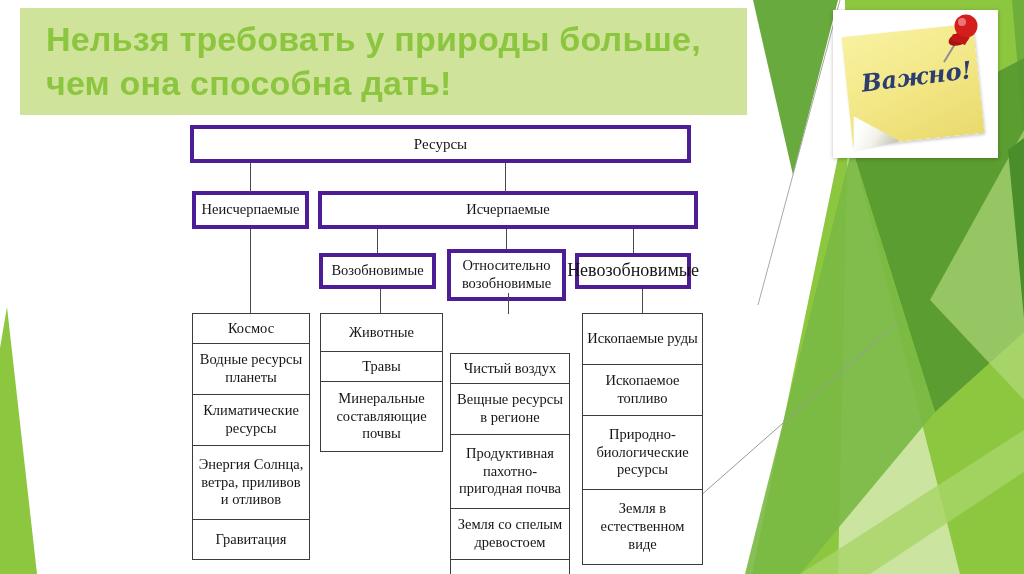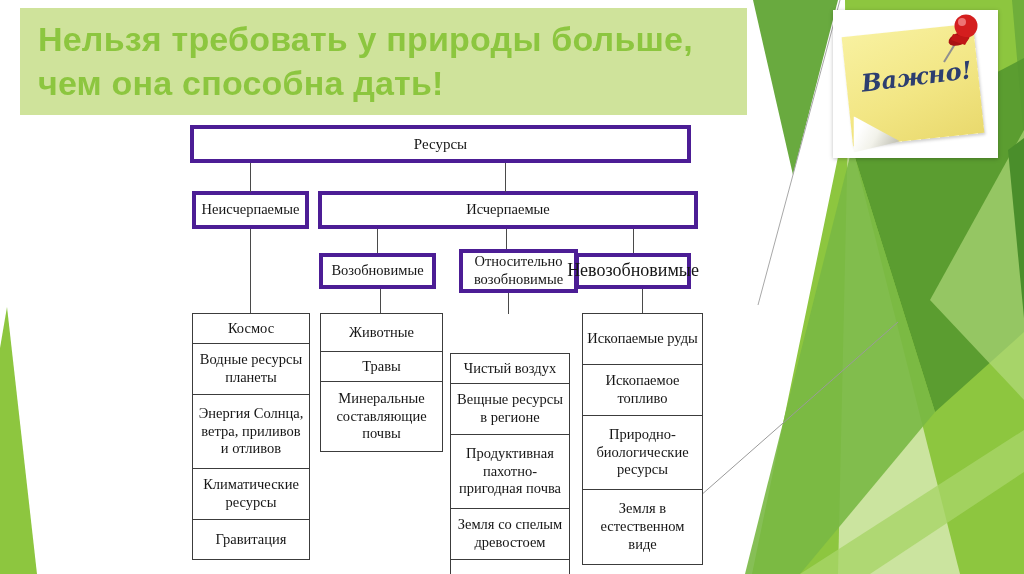--- a/index.html
+++ b/index.html
@@ -3,21 +3,21 @@
 <meta charset="utf-8">
 <style>
   html,body{margin:0;padding:0;background:#888;}
   .slide{position:relative;width:1024px;height:574px;background:#ffffff;overflow:hidden;
          font-family:"Liberation Sans",sans-serif;}
   
   .bg-svg{position:absolute;left:0;top:0;width:1024px;height:574px;}
   
   .banner{position:absolute;left:20px;top:8px;width:727px;height:107px;background:#cfe39b;
           display:flex;align-items:center;}
-  .banner h1{margin:8px;padding:6px 14px 6px 10px;font-size:34px;line-height:1.28;font-weight:600;
+  .banner h1{margin:16px;padding:6px 14px 6px 10px;font-size:34px;line-height:1.28;font-weight:600;
              color:#8cc63f;font-family:"Liberation Sans",sans-serif;letter-spacing:.2px;}
   
   .box{position:absolute;box-sizing:border-box;border:4px solid #4c1d95;background:#fff;
        display:flex;align-items:center;justify-content:center;text-align:center;
        font-family:"Liberation Serif",serif;font-size:14.5px;line-height:1.22;color:#161616;
        padding:1px 3px;}
   .col{position:absolute;}
   .cell{box-sizing:border-box;border:1px solid #3c3c3c;margin-top:-1px;background:#fff;
         display:flex;align-items:center;justify-content:center;text-align:center;
         font-family:"Liberation Serif",serif;font-size:14.5px;line-height:1.22;color:#161616;
@@ -72,38 +72,38 @@
   <div class="banner">
     <h1>Нельзя требовать у природы больше, чем она способна дать!</h1>
   </div>
 
   <div class="box" style="left:190px;top:125px;width:501px;height:38px;font-size:15px;">Ресурсы</div>
 
   <div class="box" style="left:192px;top:191px;width:117px;height:38px;">Неисчерпаемые</div>
   <div class="box" style="left:318px;top:191px;width:380px;height:38px;">Исчерпаемые</div>
 
   <div class="box" style="left:319px;top:253px;width:117px;height:36px;">Возобновимые</div>
-  <div class="box" style="left:447px;top:249px;width:119px;height:44px;margin-left:12px;">Относительно возобновимые</div>
+  <div class="box" style="left:447px;top:249px;width:119px;height:52px;">Относительно возобновимые</div>
   <div class="box" style="left:575px;top:253px;width:116px;height:36px;font-size:18px;">Невозобновимые</div>
 
   <div class="vline" style="left:250px;top:163px;height:29px;"></div>
   <div class="vline" style="left:505px;top:163px;height:29px;"></div>
   <div class="vline" style="left:250px;top:229px;height:85px;"></div>
   <div class="vline" style="left:377px;top:229px;height:24px;"></div>
   <div class="vline" style="left:506px;top:229px;height:20px;"></div>
   <div class="vline" style="left:633px;top:229px;height:24px;"></div>
   <div class="vline" style="left:380px;top:289px;height:25px;"></div>
   <div class="vline" style="left:508px;top:293px;height:21px;"></div>
   <div class="vline" style="left:642px;top:289px;height:25px;"></div>
 
   <div class="col" style="left:192px;top:313px;width:118px;">
     <div class="cell hA">Космос</div>
     <div class="cell hB">Водные ресурсы планеты</div>
+    <div class="cell hB">Климатические ресурсы</div>
     <div class="cell hC">Энергия Солнца, ветра, приливов и отливов</div>
-    <div class="cell hB">Климатические ресурсы</div>
     <div class="cell hF">Гравитация</div>
   </div>
 
   <div class="col" style="left:320px;top:313px;width:123px;">
     <div class="cell hD">Животные</div>
     <div class="cell hA">Травы</div>
     <div class="cell hE">Минеральные составляющие почвы</div>
   </div>
 
   <div class="col" style="left:450px;top:313px;width:120px;margin-top:40px;">

